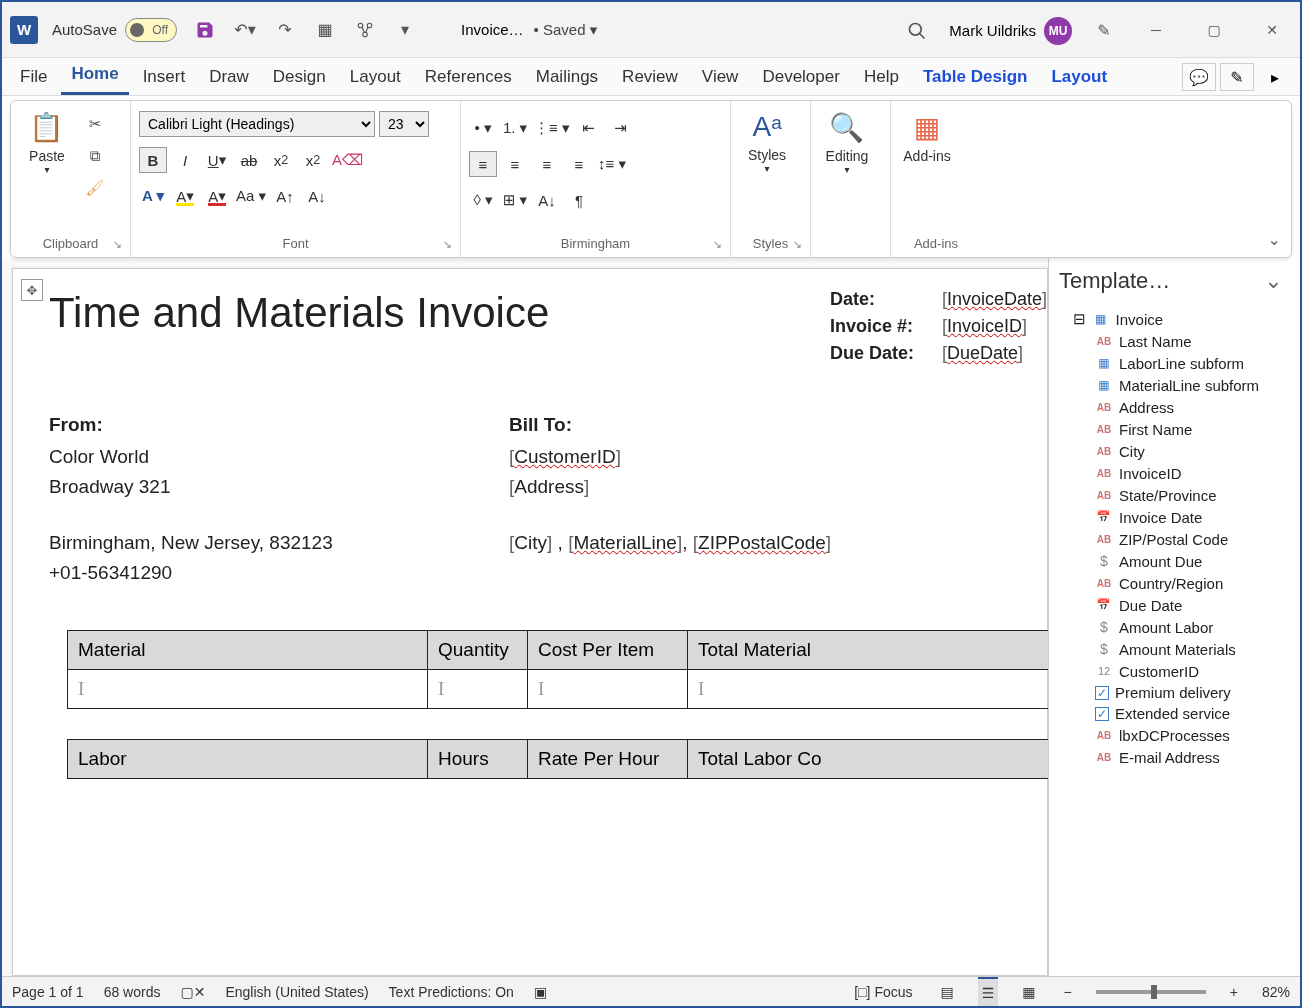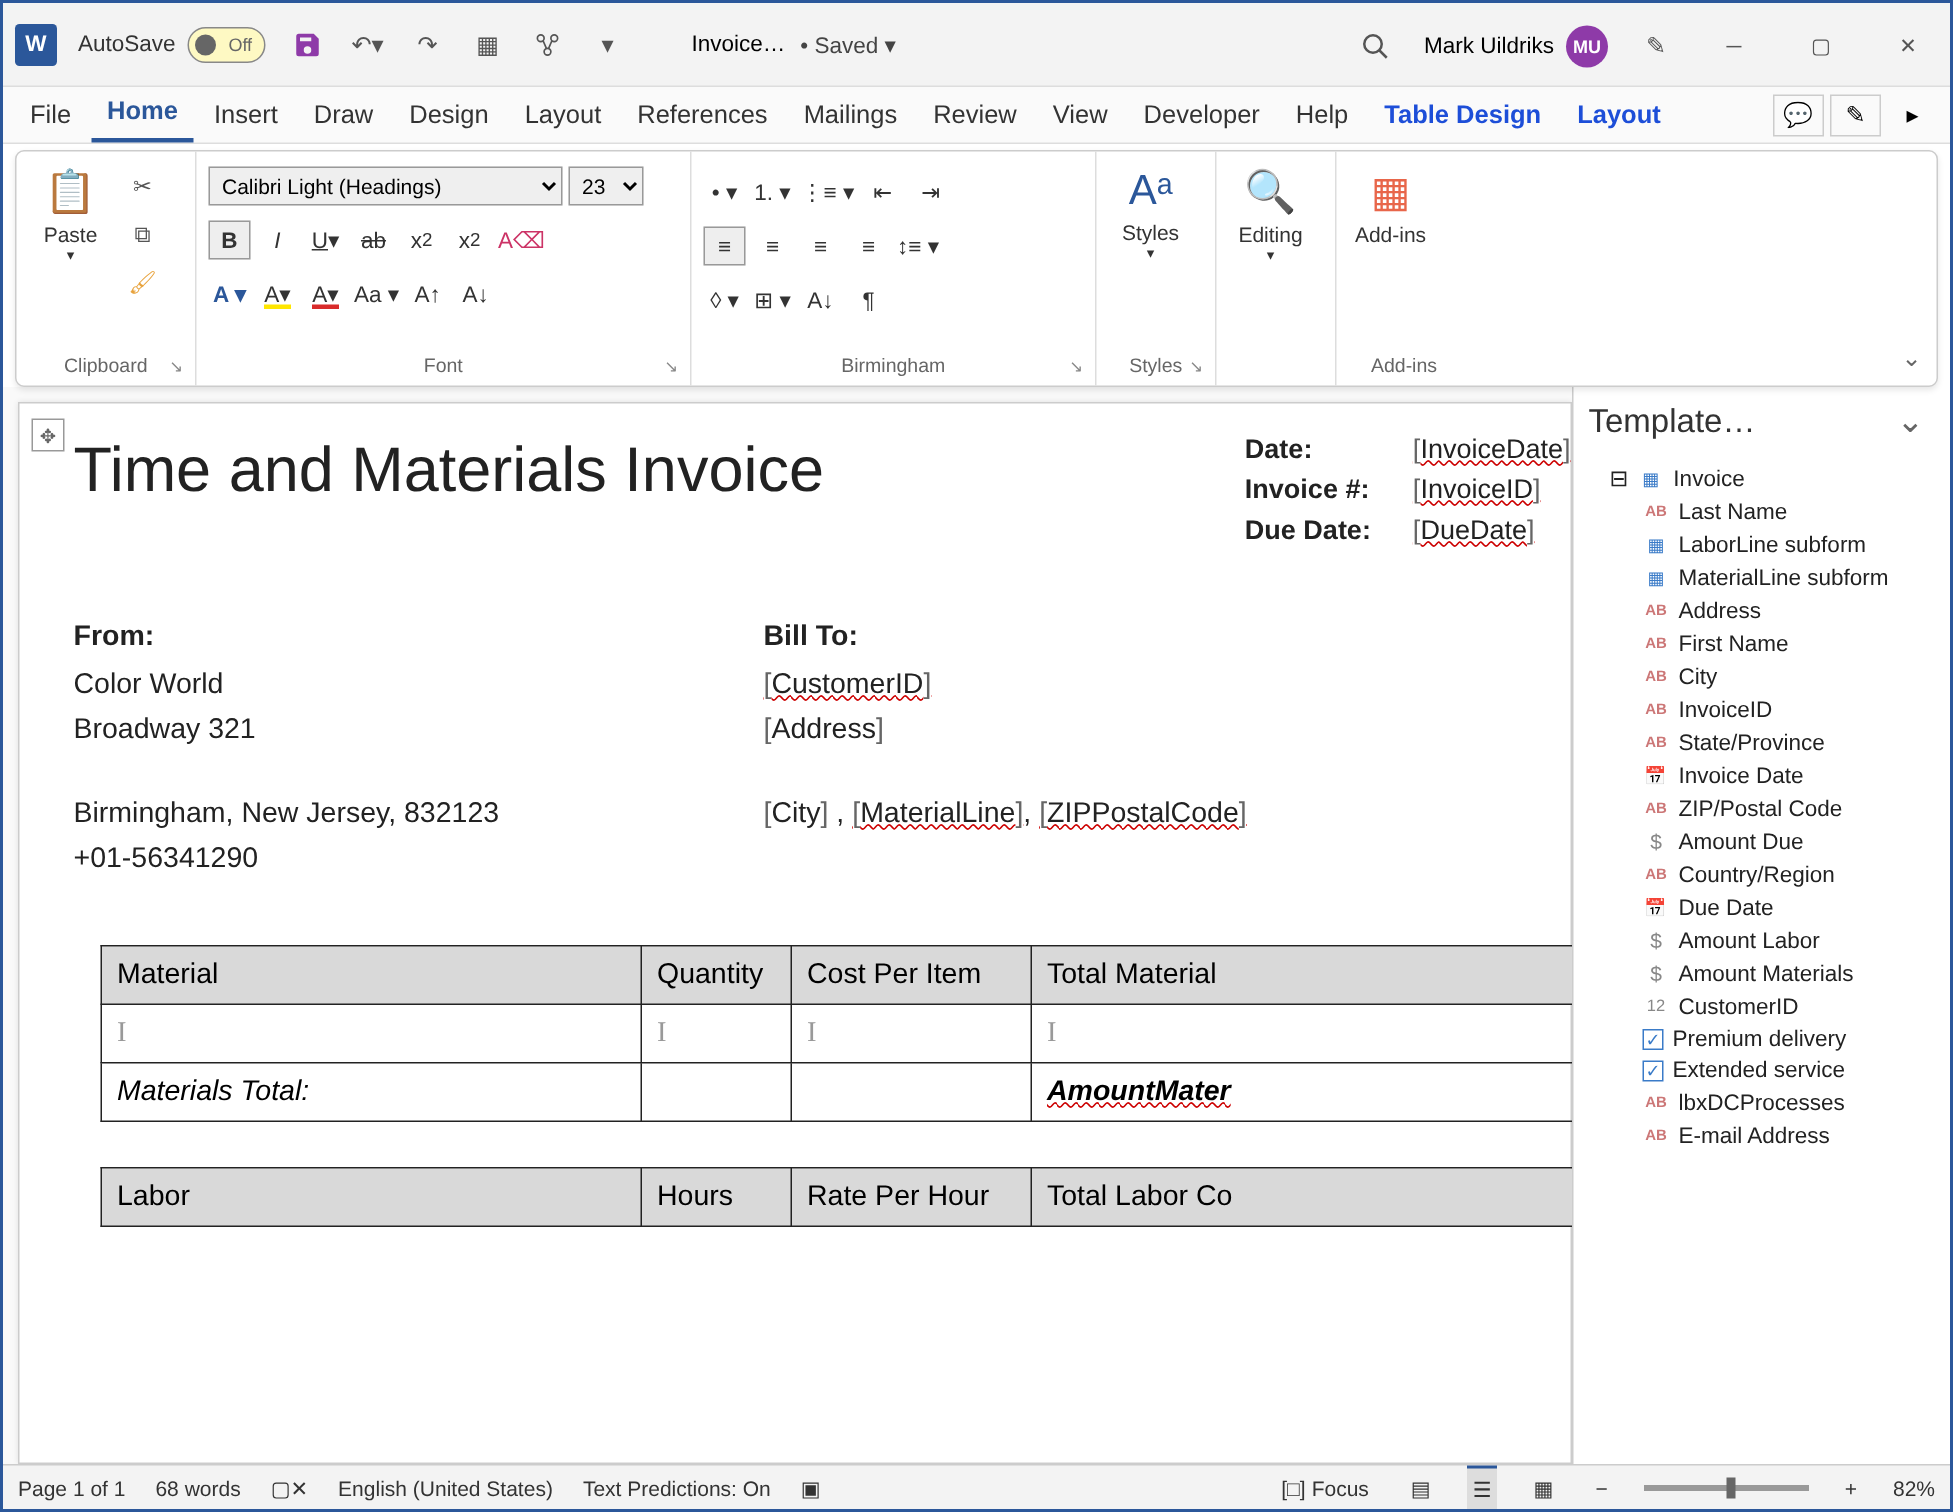--- a/index.html
+++ b/index.html
@@ -320,26 +320,20 @@
           <th style="width:100px">Quantity</th>
           <th style="width:160px">Cost Per Item</th>
           <th>Total Material</th>
         </tr>
         <tr>
           <td><span class="cursor">I</span></td>
           <td><span class="cursor">I</span></td>
           <td><span class="cursor">I</span></td>
           <td><span class="cursor">I</span></td>
         </tr>
-        <tr>
-          <td class="ital">Materials Total:</td>
-          <td></td>
-              <td></td>
-          <td class="ital wavy" style="font-weight:bold">AmountMater</td>
-        </tr>
       </tbody>
         </table>
       <table class="tbl" style="margin-left:18px;margin-top:30px">
         <tbody>
             <tr>
           <th style="width:360px">Labor</th>
           <th style="width:100px">Hours</th>
           <th style="width:160px">Rate Per Hour</th>
           <th>Total Labor Co</th>
         </tr>

